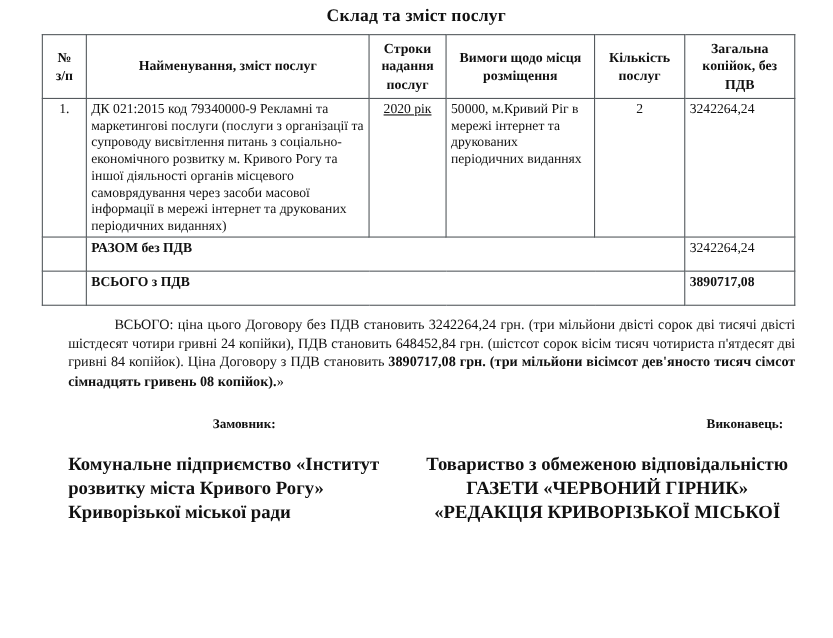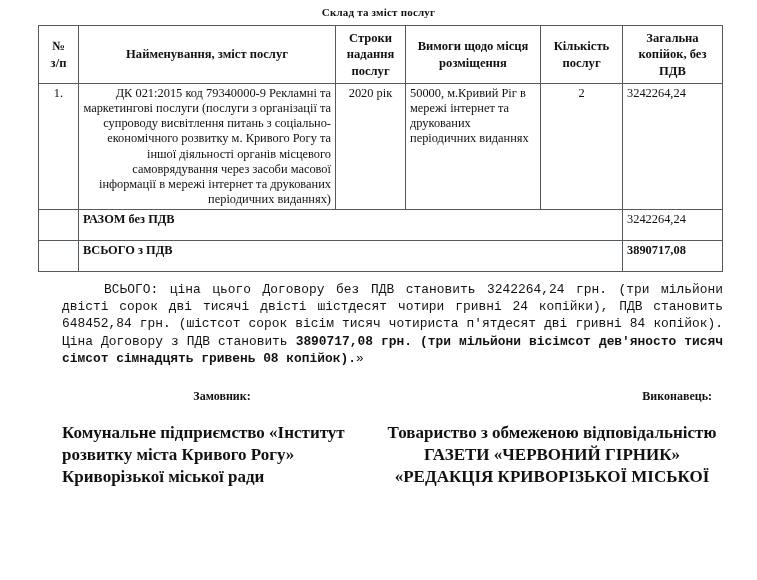--- a/index.html
+++ b/index.html
@@ -14,21 +14,21 @@
     color: #111111;
     overflow: hidden;
   }
   .page {
     position: relative;
     width: 757px;
     height: 580px;
   }
   .doc-title {
     text-align: center;
-    font-size: 11px;
+    font-size: 16px;
     font-weight: bold;
     padding-top: 6px;
     letter-spacing: 0.2px;
   }
   table.services {
     border-collapse: collapse;
     margin-left: 38px;
     margin-top: 7px;
     width: 684px;
     table-layout: fixed;
@@ -59,20 +59,21 @@
     text-align: center;
     vertical-align: top;
     padding-top: 8px;
     font-size: 12.6px;
   }
   .cell-term {
     text-align: center;
     vertical-align: top;
     padding-top: 8px;
     font-size: 12.2px;
+    text-decoration: underline;
   }
   .cell-qty {
     text-align: center;
     vertical-align: top;
     padding-top: 14px;
     font-size: 12.6px;
   }
   .cell-sum {
     text-align: left;
     vertical-align: top;
@@ -84,21 +85,20 @@
     padding-left: 6px;
     font-size: 12.3px;
     line-height: 1.3;
   }
   .cell-desc {
     padding-left: 6px;
     padding-top: 3px;
     padding-bottom: 3px;
     font-size: 12.6px;
     line-height: 1.32;
-    text-align: right;
   }
   .sum-label {
     font-weight: bold;
     font-size: 12.8px;
     padding-left: 7px;
     padding-top: 4px;
     padding-bottom: 4px;
     vertical-align: middle;
   }
   .sum-value {
@@ -111,21 +111,20 @@
   .sum-value.bold { font-weight: bold; }
   .row-tall td { height: 26px; }
   .empty-narrow { border-right: 1px solid #555a5e; }
 
   .paragraph {
     margin: 9px 34px 0 62px;
     font-size: 12.9px;
     line-height: 1.33;
     text-align: justify;
     text-indent: 42px;
-    font-family: Liberation Mono, monospace;
   }
   .paragraph b { font-weight: bold; }
 
   .sign-heads {
     display: flex;
     margin-top: 22px;
     padding-left: 62px;
     padding-right: 20px;
     font-size: 12px;
     font-weight: bold;

